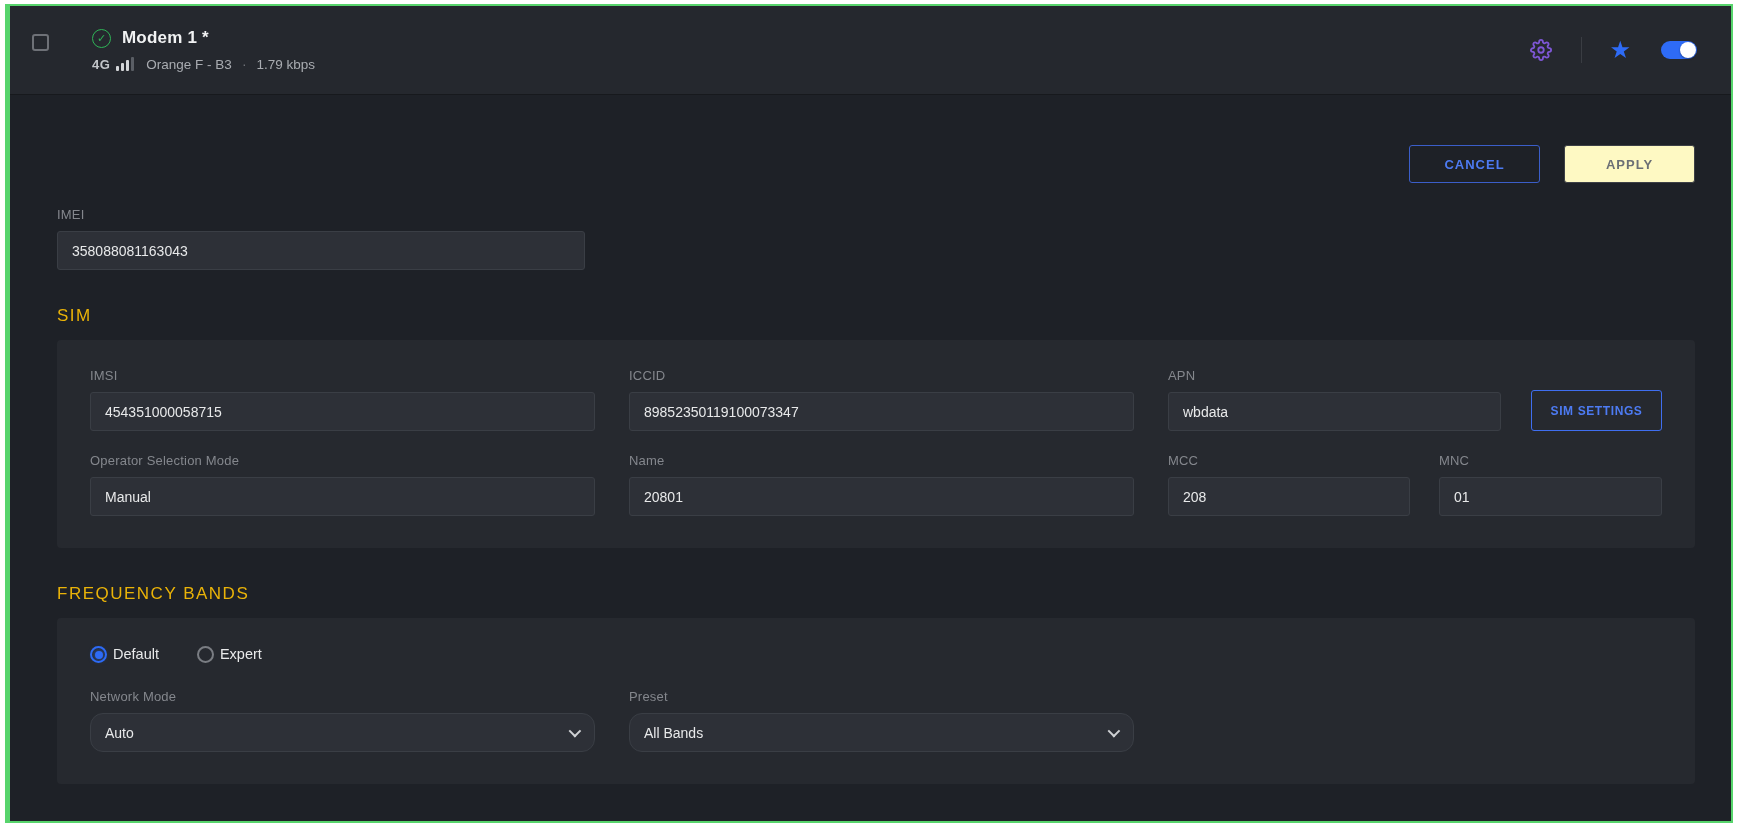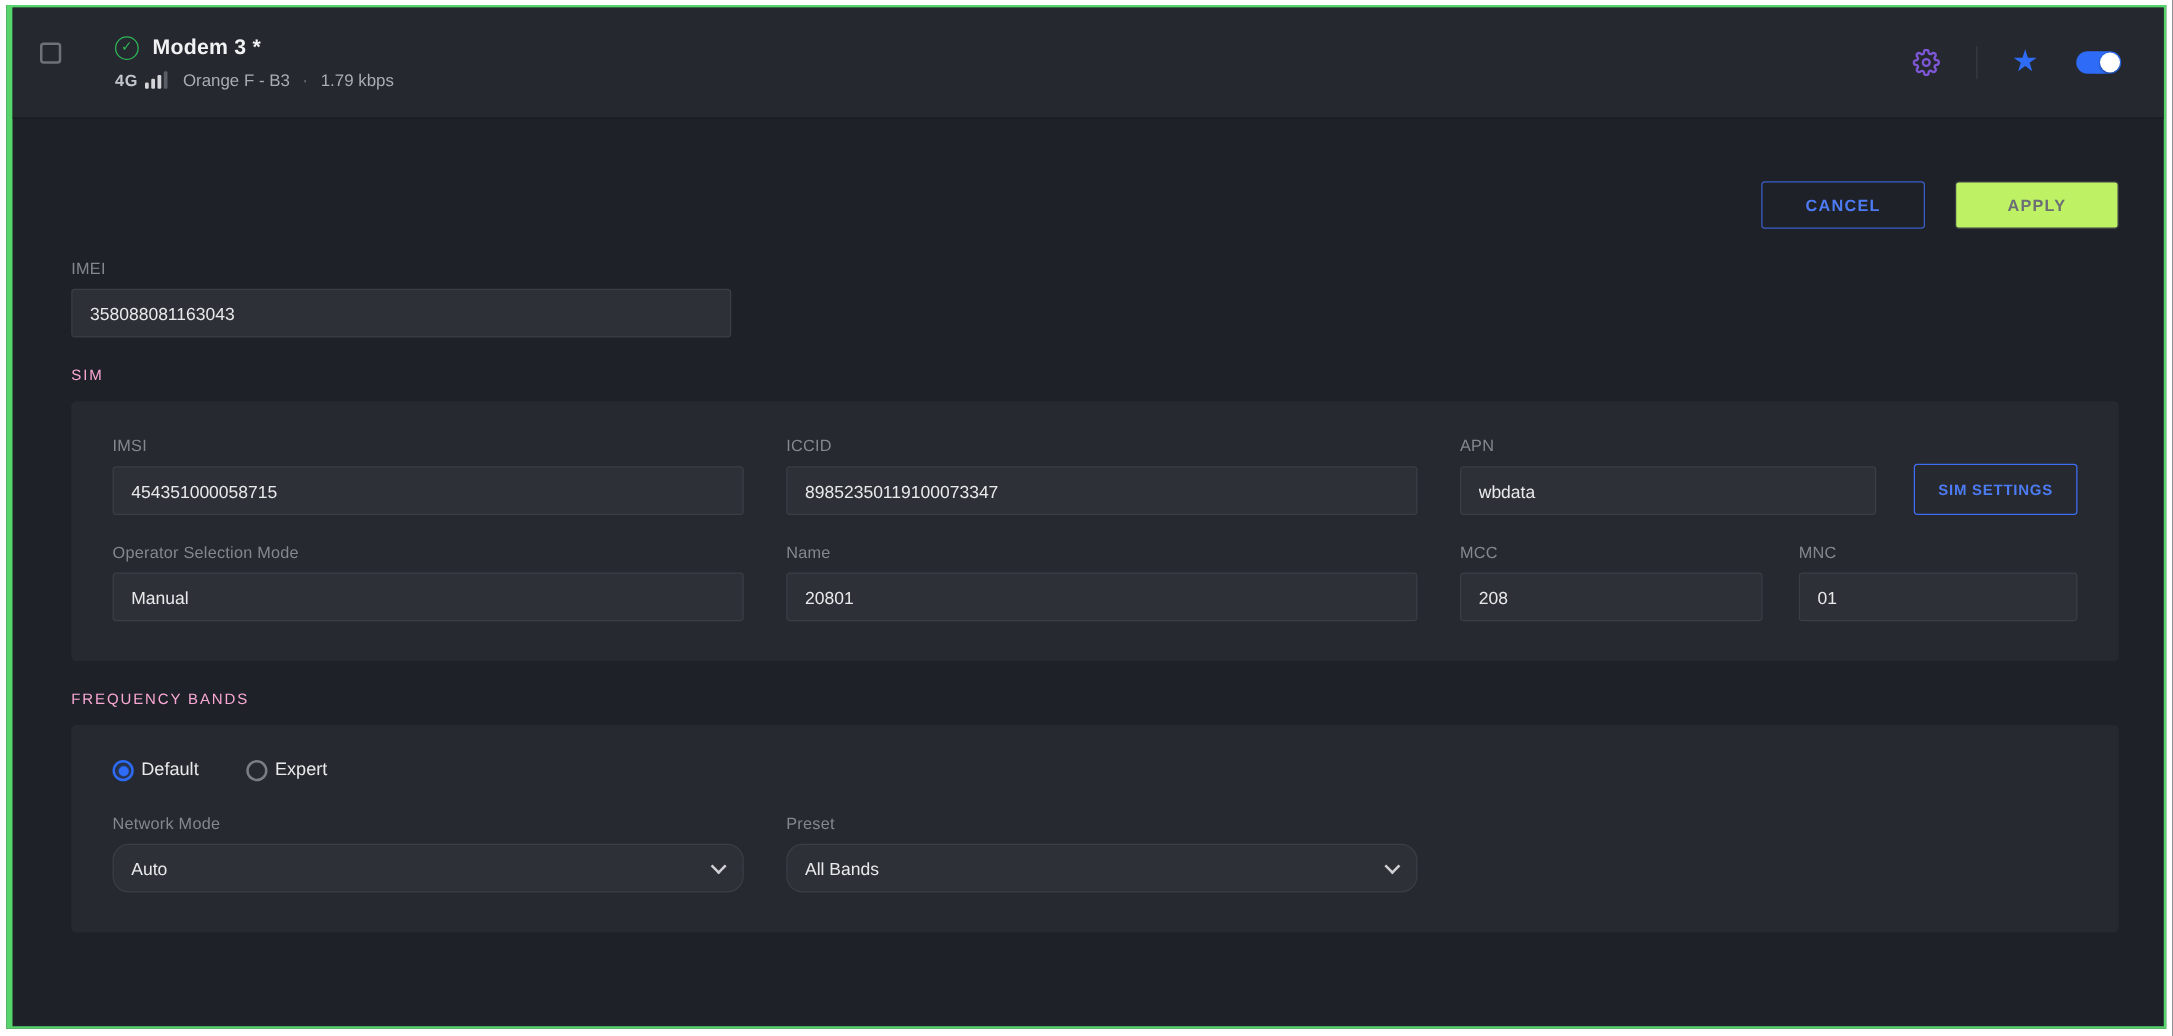--- a/index.html
+++ b/index.html
@@ -94,44 +94,44 @@
     padding: 0 20px;
     border-radius: 3px;
     background: transparent;
     font-family: "Liberation Sans", sans-serif;
     font-size: 13px;
     font-weight: 700;
     letter-spacing: 1px;
     cursor: pointer;
   }
   .btn-cancel { border: 1px solid #3b5ec9; color: #4d7bf3; }
-  .btn-apply  { border: 1px solid #3d4046; color: #6b6f75; background: #bef264; cursor: default; }
+  .btn-apply  { border: 1px solid #3d4046; color: #6b6f75; background: #fef9c3; cursor: default; }
   .btn-sim    { border: 1px solid #3f6ef0; color: #4d7bf3; font-size: 12px; letter-spacing: 0.6px; min-width: 131px; height: 41px; padding: 0 12px; }
 
   .field-label { color: #84878d; font-size: 13px; display: block; margin-bottom: 9px; letter-spacing: 0.2px; }
   .text-input {
     width: 100%;
     height: 39px;
     background: #2d3037;
     border: 1px solid #3a3e45;
     border-radius: 3px;
     color: #e8e9ea;
     font-family: "Liberation Sans", sans-serif;
     font-size: 14px;
     padding: 0 14px;
     outline: none;
   }
 
   .imei-block { margin-top: 24px; width: 528px; }
 
   .section-label {
-    color: #f9a8d4;
-    font-size: 12px;
+    color: #eab308;
+    font-size: 17px;
     letter-spacing: 1.5px;
-    margin-top: 23px;
+    margin-top: 36px;
     margin-bottom: 14px;
   }
 
   .panel {
     background: #26292f;
     border-radius: 4px;
     padding: 28px 33px 32px 33px;
   }
   .grid3 {
     display: grid;
@@ -190,21 +190,21 @@
 <body>
 
 <div class="frame">
 
   <div class="topbar">
     <span class="checkbox"></span>
 
     <div class="title-block">
       <div class="title-row">
         <span class="check-circle">✓</span>
-        <span class="title">Modem 3 *</span>
+        <span class="title">Modem 1 *</span>
       </div>
       <div class="status-row">
         <span class="net-type">4G</span>
         <span class="signal">
             <i></i>
             <i></i>
             <i></i>
             <i></i>
           </span>
         <span class="operator">Orange F - B3</span>

